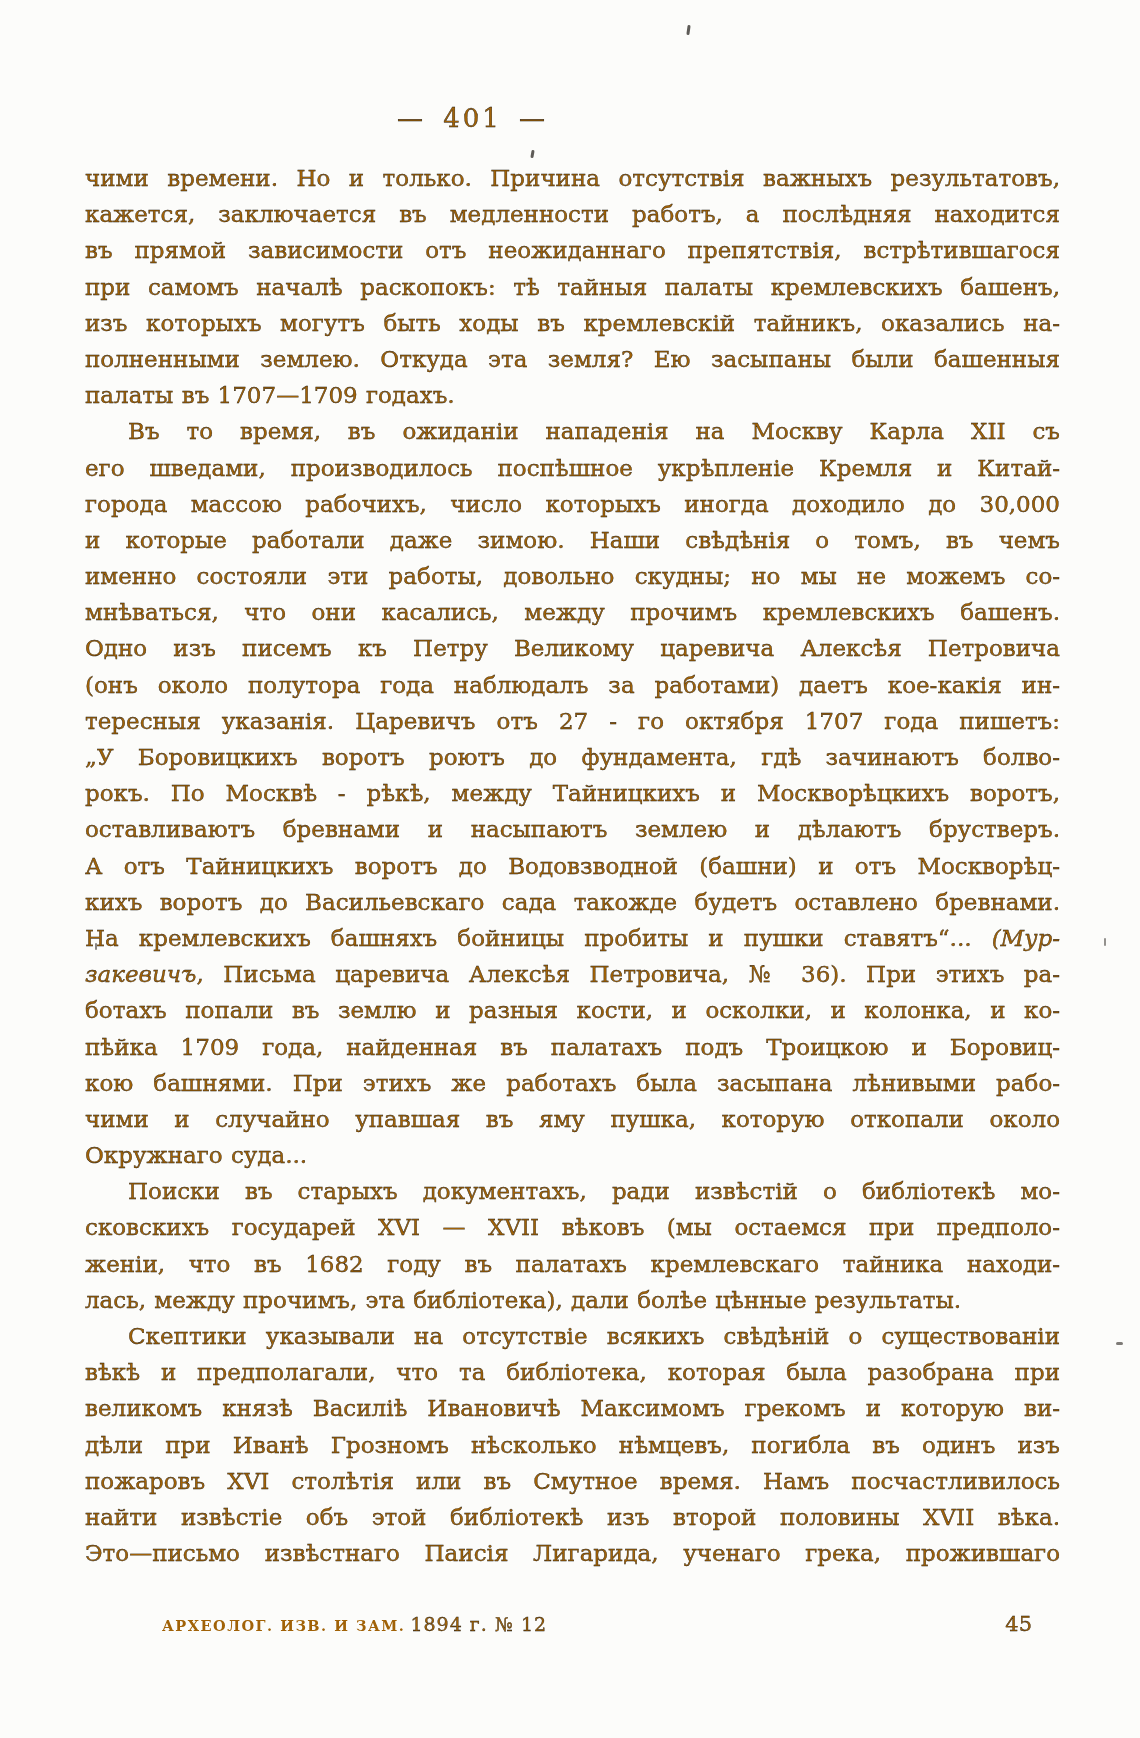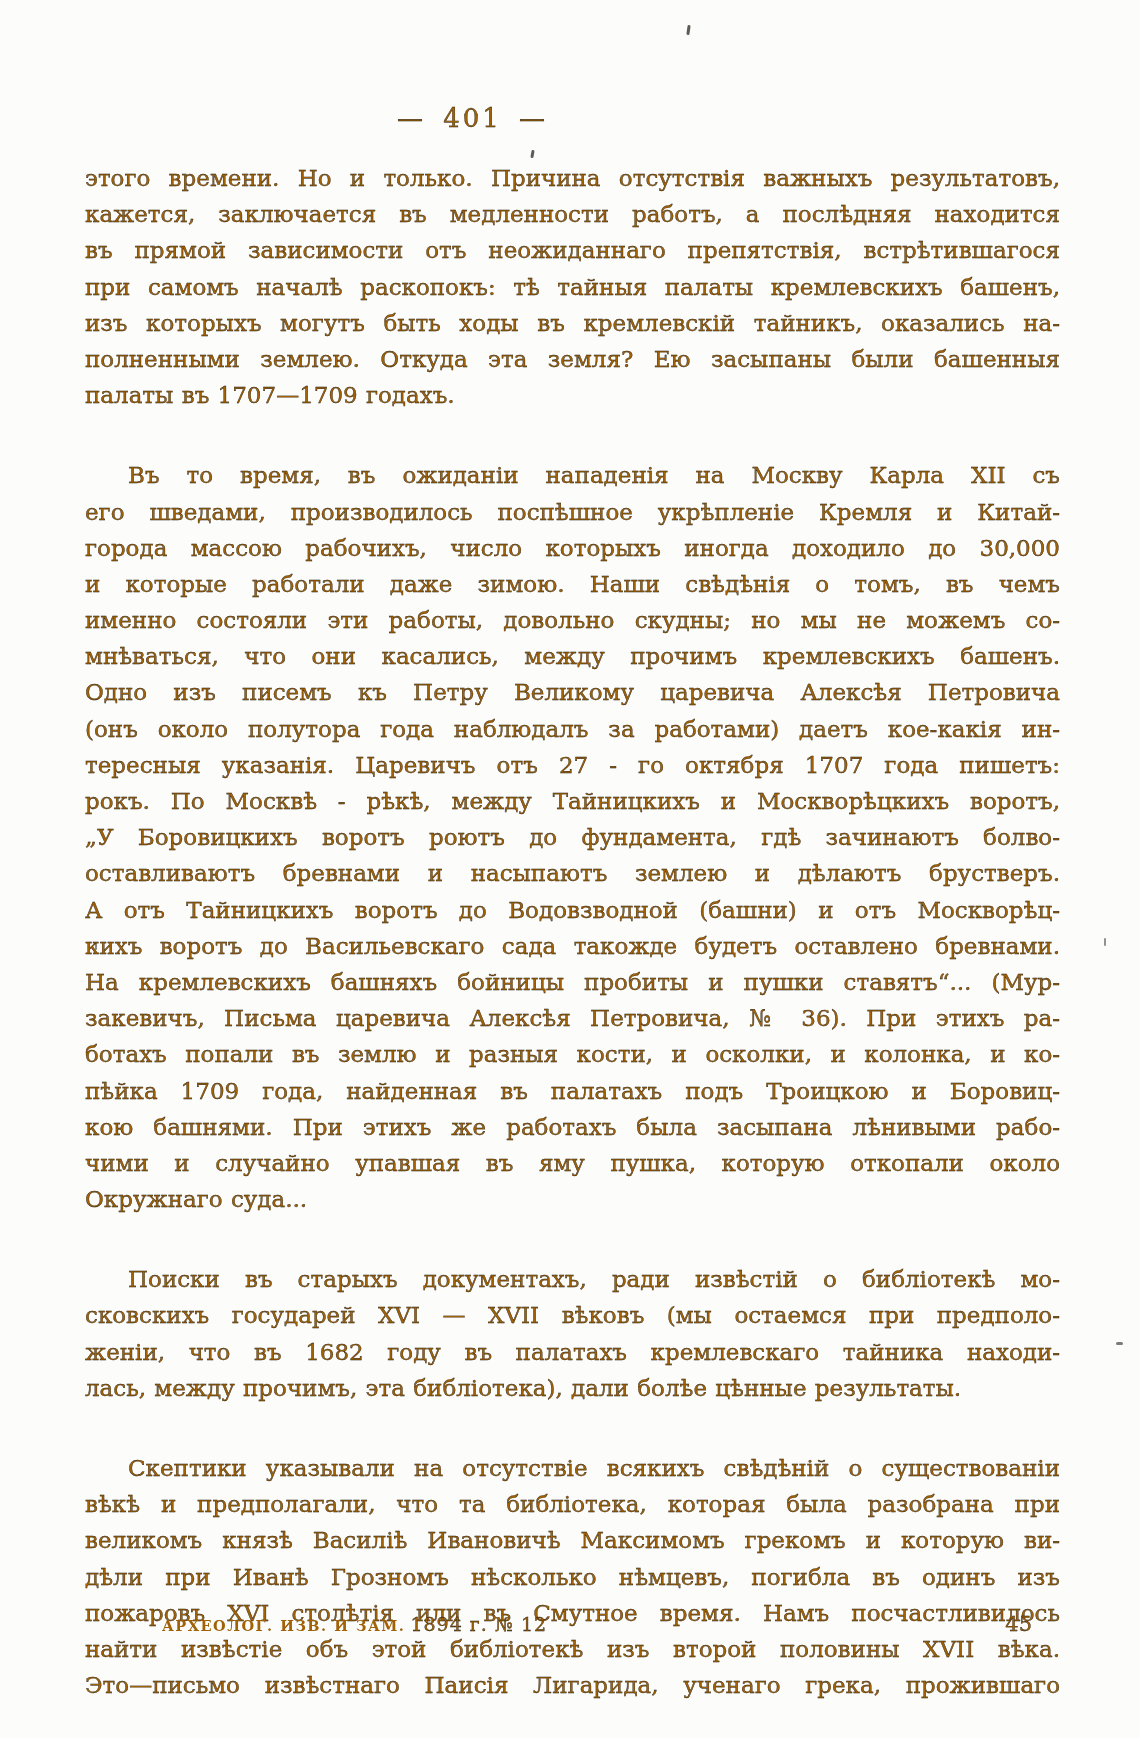--- a/index.html
+++ b/index.html
@@ -33,22 +33,22 @@
     font-size: 23px;
     line-height: 36.2px;
     height: 36.2px;
     text-align: justify;
     text-align-last: justify;
     word-spacing: 1px;
     white-space: normal;
     overflow: visible;
   }
   .pline.end { text-align-last: left; }
-  .paragraph.indent .pline:first-child { text-indent: 43px; margin-top: 44px; }
-  .it { }
+  .paragraph.indent .pline:first-child { text-indent: 43px; }
+  .it { font-style: italic; }
   .footer {
     position: absolute;
     top: 1612px; left: 85px; width: 975px;
     display: flex;
     justify-content: space-between;
     align-items: baseline;
   }
   .imprint { padding-left: 45px; white-space: nowrap; }
   .imprint-journal {
     font-size: 14.5px;
@@ -70,40 +70,40 @@
 </head>
 <body>
 
 <div class="page">
 
   <div class="page-number">— 401 —</div>
 
   <div class="body-text">
 
   <div class="paragraph">
-        <div class="pline"><span>этого времени. Но и только. Причина отсутствія важныхъ результатовъ,</span></div>
+        <div class="pline"><span>чими времени. Но и только. Причина отсутствія важныхъ результатовъ,</span></div>
         <div class="pline"><span>кажется, заключается въ медленности работъ, а послѣдняя находится</span></div>
         <div class="pline"><span>въ прямой зависимости отъ неожиданнаго препятствія, встрѣтившагося</span></div>
         <div class="pline"><span>при самомъ началѣ раскопокъ: тѣ тайныя палаты кремлевскихъ башенъ,</span></div>
         <div class="pline"><span>изъ которыхъ могутъ быть ходы въ кремлевскій тайникъ, оказались на-</span></div>
         <div class="pline"><span>полненными землею. Откуда эта земля? Ею засыпаны были башенныя</span></div>
         <div class="pline end"><span>палаты въ 1707—1709 годахъ.</span></div>
       </div>
       <div class="paragraph indent">
         <div class="pline"><span>Въ то время, въ ожиданіи нападенія на Москву Карла XII съ</span></div>
         <div class="pline"><span>его шведами, производилось поспѣшное укрѣпленіе Кремля и Китай-</span></div>
         <div class="pline"><span>города массою рабочихъ, число которыхъ иногда доходило до 30,000</span></div>
         <div class="pline"><span>и которые работали даже зимою. Наши свѣдѣнія о томъ, въ чемъ</span></div>
         <div class="pline"><span>именно состояли эти работы, довольно скудны; но мы не можемъ со-</span></div>
         <div class="pline"><span>мнѣваться, что они касались, между прочимъ кремлевскихъ башенъ.</span></div>
         <div class="pline"><span>Одно изъ писемъ къ Петру Великому царевича Алексѣя Петровича</span></div>
         <div class="pline"><span>(онъ около полутора года наблюдалъ за работами) даетъ кое-какія ин-</span></div>
         <div class="pline"><span>тересныя указанія. Царевичъ отъ 27 - го октября 1707 года пишетъ:</span></div>
+        <div class="pline"><span>„У Боровицкихъ воротъ роютъ до фундамента, гдѣ зачинаютъ болво-</span></div>
         <div class="pline"><span>рокъ. По Москвѣ - рѣкѣ, между Тайницкихъ и Москворѣцкихъ воротъ,</span></div>
-        <div class="pline"><span>„У Боровицкихъ воротъ роютъ до фундамента, гдѣ зачинаютъ болво-</span></div>
         <div class="pline"><span>оставливаютъ бревнами и насыпаютъ землею и дѣлаютъ брустверъ.</span></div>
         <div class="pline"><span>А отъ Тайницкихъ воротъ до Водовзводной (башни) и отъ Москворѣц-</span></div>
         <div class="pline"><span>кихъ воротъ до Васильевскаго сада такожде будетъ оставлено бревнами.</span></div>
         <div class="pline"><span>На кремлевскихъ башняхъ бойницы пробиты и пушки ставятъ“... </span><span class="it">(Мур-</span></div>
         <div class="pline"><span class="it">закевичъ</span><span>, Письма царевича Алексѣя Петровича, № 36). При этихъ ра-</span></div>
         <div class="pline"><span>ботахъ попали въ землю и разныя кости, и осколки, и колонка, и ко-</span></div>
         <div class="pline"><span>пѣйка 1709 года, найденная въ палатахъ подъ Троицкою и Боровиц-</span></div>
         <div class="pline"><span>кою башнями. При этихъ же работахъ была засыпана лѣнивыми рабо-</span></div>
         <div class="pline"><span>чими и случайно упавшая въ яму пушка, которую откопали около</span></div>
         <div class="pline end"><span>Окружнаго суда...</span></div>

